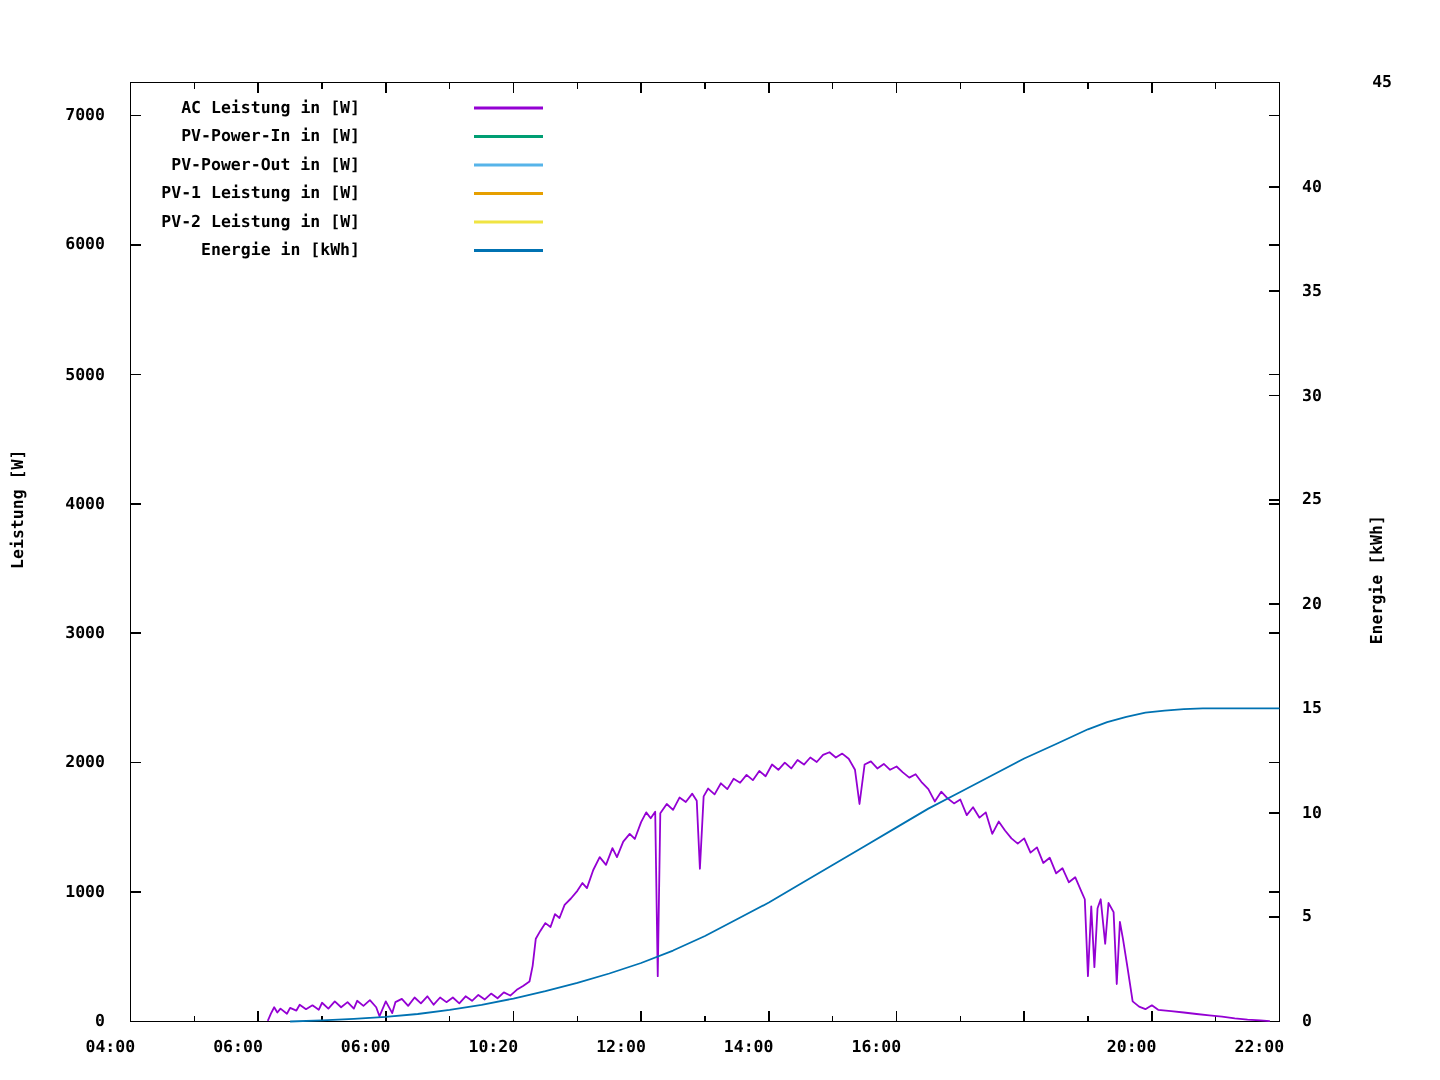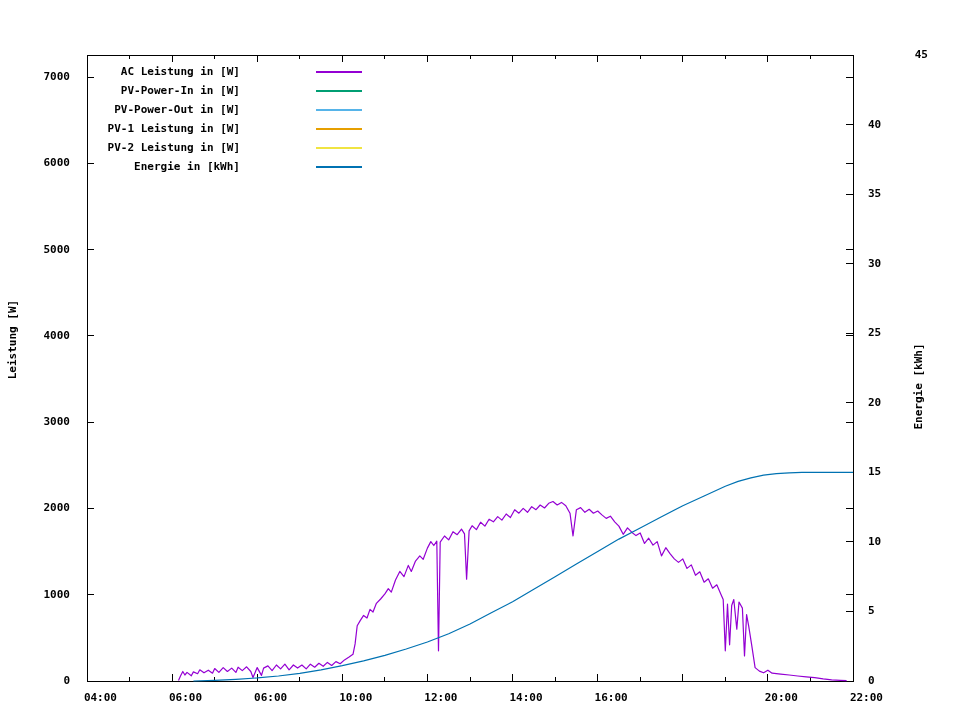--- a/index.html
+++ b/index.html
@@ -8,21 +8,21 @@
     font-family:"DejaVu Sans Mono","Liberation Mono",monospace;color:#000;
   }
   .lbl{position:absolute;font:bold 11px "DejaVu Sans Mono","Liberation Mono",monospace;color:#000;white-space:pre;}
   #chart-title{top:21px;left:0;width:874px;text-align:center;font-size:12px;}
   .rot{transform:rotate(-90deg);transform-origin:center center;text-align:center;}
   #ylabel-left{left:-88px;top:332px;width:200px;height:15px;line-height:15px;}
   #ylabel-right{left:818px;top:379px;width:200px;height:15px;line-height:15px;}
   #plot-svg{position:absolute;left:0;top:0;}
   .legend-label{text-align:right;}
   .legend-swatch{position:absolute;height:2px;width:46px;}
-  .xtick-label{text-align:right;}
+  .xtick-label{text-align:left;}
   .ytick-label-left{text-align:right;}
   .ytick-label-right{text-align:left;}
 </style>
 </head>
 <body>
 
 <div id="canvas">
   <svg id="plot-svg" width="960" height="720">
       <rect x="87" y="55" width="766" height="626" fill="none" stroke="#000" stroke-width="1" shape-rendering="crispEdges"></rect>
       <line x1="87" y1="681" x2="87" y2="674" stroke="#000" stroke-width="1" shape-rendering="crispEdges"></line>
@@ -91,21 +91,21 @@
       <line x1="846" y1="55" x2="853" y2="55" stroke="#000" stroke-width="1" shape-rendering="crispEdges"></line>
       <polyline points="178.5,680.6 180.6,675.8 182.8,671.5 184.9,675.0 187.0,672.4 191.3,675.8 193.4,671.9 197.6,673.7 199.8,669.8 204.0,672.8 208.3,670.2 212.5,673.2 214.7,668.5 218.9,672.4 223.2,667.6 227.4,671.5 231.7,668.1 235.9,672.4 238.1,667.2 242.3,670.6 246.6,666.8 250.8,671.5 253.0,677.5 257.2,667.6 261.5,675.4 263.6,668.1 267.9,665.9 272.1,670.6 276.4,665.0 280.6,668.9 284.9,664.2 289.1,669.8 293.4,665.0 297.6,668.1 301.9,665.0 306.2,668.9 310.4,664.2 314.7,667.2 318.9,663.3 323.2,666.3 327.4,662.4 331.7,665.5 335.9,661.6 340.2,663.7 344.5,659.9 348.7,657.3 353.0,654.3 355.1,643.9 357.2,625.8 360.2,620.6 363.6,615.4 367.0,618.0 370.0,609.4 373.0,612.0 376.4,603.3 380.6,599.0 384.9,593.9 388.3,588.7 391.3,592.1 395.5,580.0 399.8,571.4 404.0,576.6 408.3,565.4 411.3,571.4 415.5,561.1 419.8,555.9 423.2,559.3 427.4,548.1 430.8,541.6 433.8,545.5 436.8,541.2 438.5,650.8 440.2,542.1 444.5,536.0 448.7,539.9 453.0,531.7 457.2,534.7 461.5,529.1 464.5,533.9 466.6,579.2 469.1,530.9 472.1,525.7 476.4,529.6 480.6,522.2 484.9,526.1 489.1,519.2 493.4,521.8 497.7,516.6 501.9,520.1 506.2,514.0 510.4,517.5 514.7,509.7 518.9,513.2 523.2,508.4 527.5,512.3 531.7,506.7 536.0,509.7 540.2,505.0 544.5,508.0 548.7,503.3 553.0,501.5 557.2,505.0 561.5,502.4 565.8,505.8 570.0,513.2 573.0,536.0 576.4,509.7 580.6,507.6 584.9,512.3 589.2,509.3 593.4,513.2 597.7,511.0 601.9,514.9 606.2,518.4 610.4,516.2 614.7,521.8 618.9,526.1 623.2,534.3 627.5,527.8 631.7,532.2 636.0,535.6 640.2,533.0 644.5,543.4 648.7,538.2 653.0,545.1 657.2,541.6 661.5,555.9 665.8,547.7 670.0,553.7 674.3,558.9 678.5,562.4 682.8,558.9 687.0,568.4 691.3,564.9 695.5,575.3 699.8,571.8 704.1,582.2 708.3,578.8 712.6,588.2 716.8,584.8 721.1,594.7 723.2,599.5 725.3,650.8 727.5,604.2 729.6,644.8 731.7,605.5 733.8,599.5 736.8,629.2 739.0,602.0 742.4,608.1 744.5,656.0 746.6,614.6 748.7,626.2 751.7,645.2 755.1,667.6 759.4,671.1 763.6,672.8 767.9,670.2 772.1,673.2 780.7,674.1 789.2,675.0 797.7,676.0 806.2,676.9 814.7,677.7 823.2,678.9 831.7,679.8 840.2,680.3 846.6,680.7" fill="none" stroke="#9400d3" stroke-width="1.2" stroke-linejoin="round"></polyline>
       <polyline points="193.4,681.0 214.7,680.3 235.9,679.3 257.2,677.9 278.5,676.0 299.8,673.3 321.1,669.9 342.3,665.7 363.6,660.8 384.9,655.3 406.2,649.0 427.4,642.0 448.7,633.7 470.0,624.0 491.3,612.8 512.6,601.7 533.8,589.2 555.1,576.7 576.4,564.1 597.7,551.6 618.9,539.1 640.2,528.0 661.5,516.8 682.8,505.7 704.1,496.0 725.3,486.2 738.1,481.4 750.9,477.9 763.6,475.1 776.4,473.7 789.2,472.8 801.9,472.3 819.0,472.3 836.0,472.3 853.0,472.3" fill="none" stroke="#0072b2" stroke-width="1.2" stroke-linejoin="round"></polyline>
     </svg>
   <div class="lbl rot" id="ylabel-left">Leistung [W]</div>
   <div class="lbl rot" id="ylabel-right">Energie [kWh]</div>
   <div id="generated">
       <div class="lbl xtick-label" style="left: 57px; top: 691px; width: 60px;">04:00</div>
       <div class="lbl xtick-label" style="left: 142.111px; top: 691px; width: 60px;">06:00</div>
       <div class="lbl xtick-label" style="left: 227.222px; top: 691px; width: 60px;">06:00</div>
-      <div class="lbl xtick-label" style="left: 312.333px; top: 691px; width: 60px;">10:00</div>
+      <div class="lbl xtick-label" style="left: 312.333px; top: 691px; width: 60px;">10:20</div>
       <div class="lbl xtick-label" style="left: 397.444px; top: 691px; width: 60px;">12:00</div>
       <div class="lbl xtick-label" style="left: 482.556px; top: 691px; width: 60px;">14:00</div>
       <div class="lbl xtick-label" style="left: 567.667px; top: 691px; width: 60px;">16:00</div>
       <div class="lbl xtick-label" style="left: 652.778px; top: 691px; width: 60px; margin-top: 34px;">18:00</div>
       <div class="lbl xtick-label" style="left: 737.889px; top: 691px; width: 60px;">20:00</div>
       <div class="lbl xtick-label" style="left: 823px; top: 691px; width: 60px;">22:00</div>
       <div class="lbl ytick-label-left" style="left: 10px; top: 674px; width: 60px;">0</div>
       <div class="lbl ytick-label-left" style="left: 10px; top: 587.714px; width: 60px;">1000</div>
       <div class="lbl ytick-label-left" style="left: 10px; top: 501.429px; width: 60px;">2000</div>
       <div class="lbl ytick-label-left" style="left: 10px; top: 415.143px; width: 60px;">3000</div>

